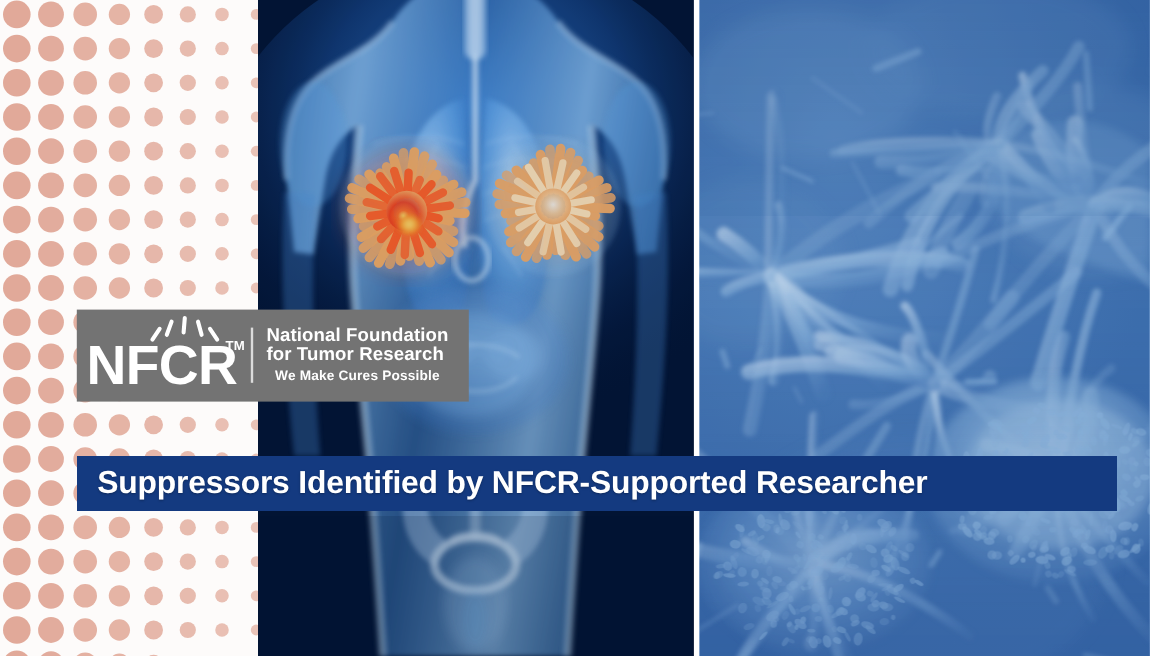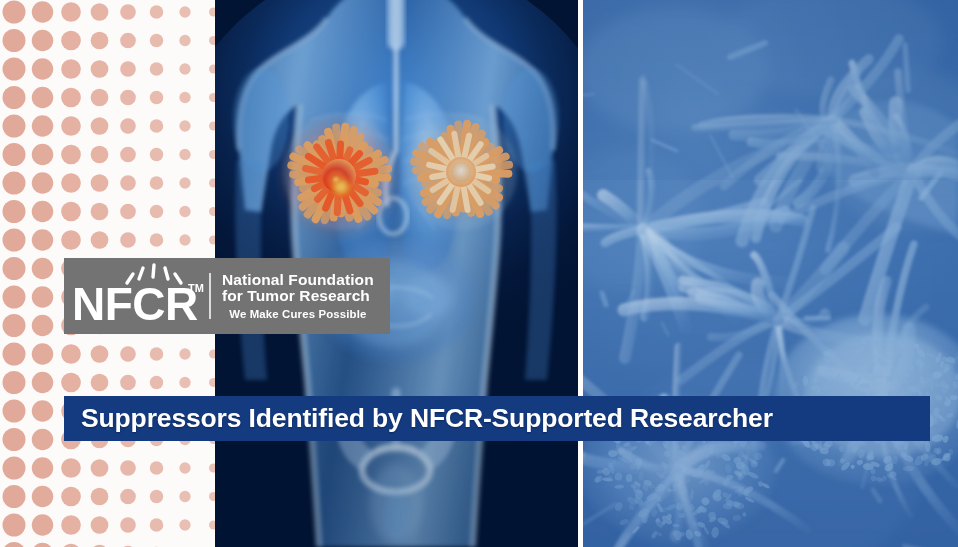--- a/index.html
+++ b/index.html
@@ -130,21 +130,20 @@
     left: 64px; top: 337px;
     width: 668px; height: 43px;
     padding-left: 17px;
     box-sizing: border-box;
   }
   #headline-line-2 {
     left: 64px; top: 380px;
     width: 866px; height: 45px;
     padding-left: 17px;
     box-sizing: border-box;
-    margin-top: 16px;
   }
 </style>
 </head>
 <body>
 
 <div id="banner">
 
   <div id="dots-panel">
     <svg id="dots-canvas" viewBox="0 0 215 547" xmlns="http://www.w3.org/2000/svg">
         <circle cx="14.0" cy="12.0" r="11.50" fill="#dfa493" opacity="0.95"></circle>

